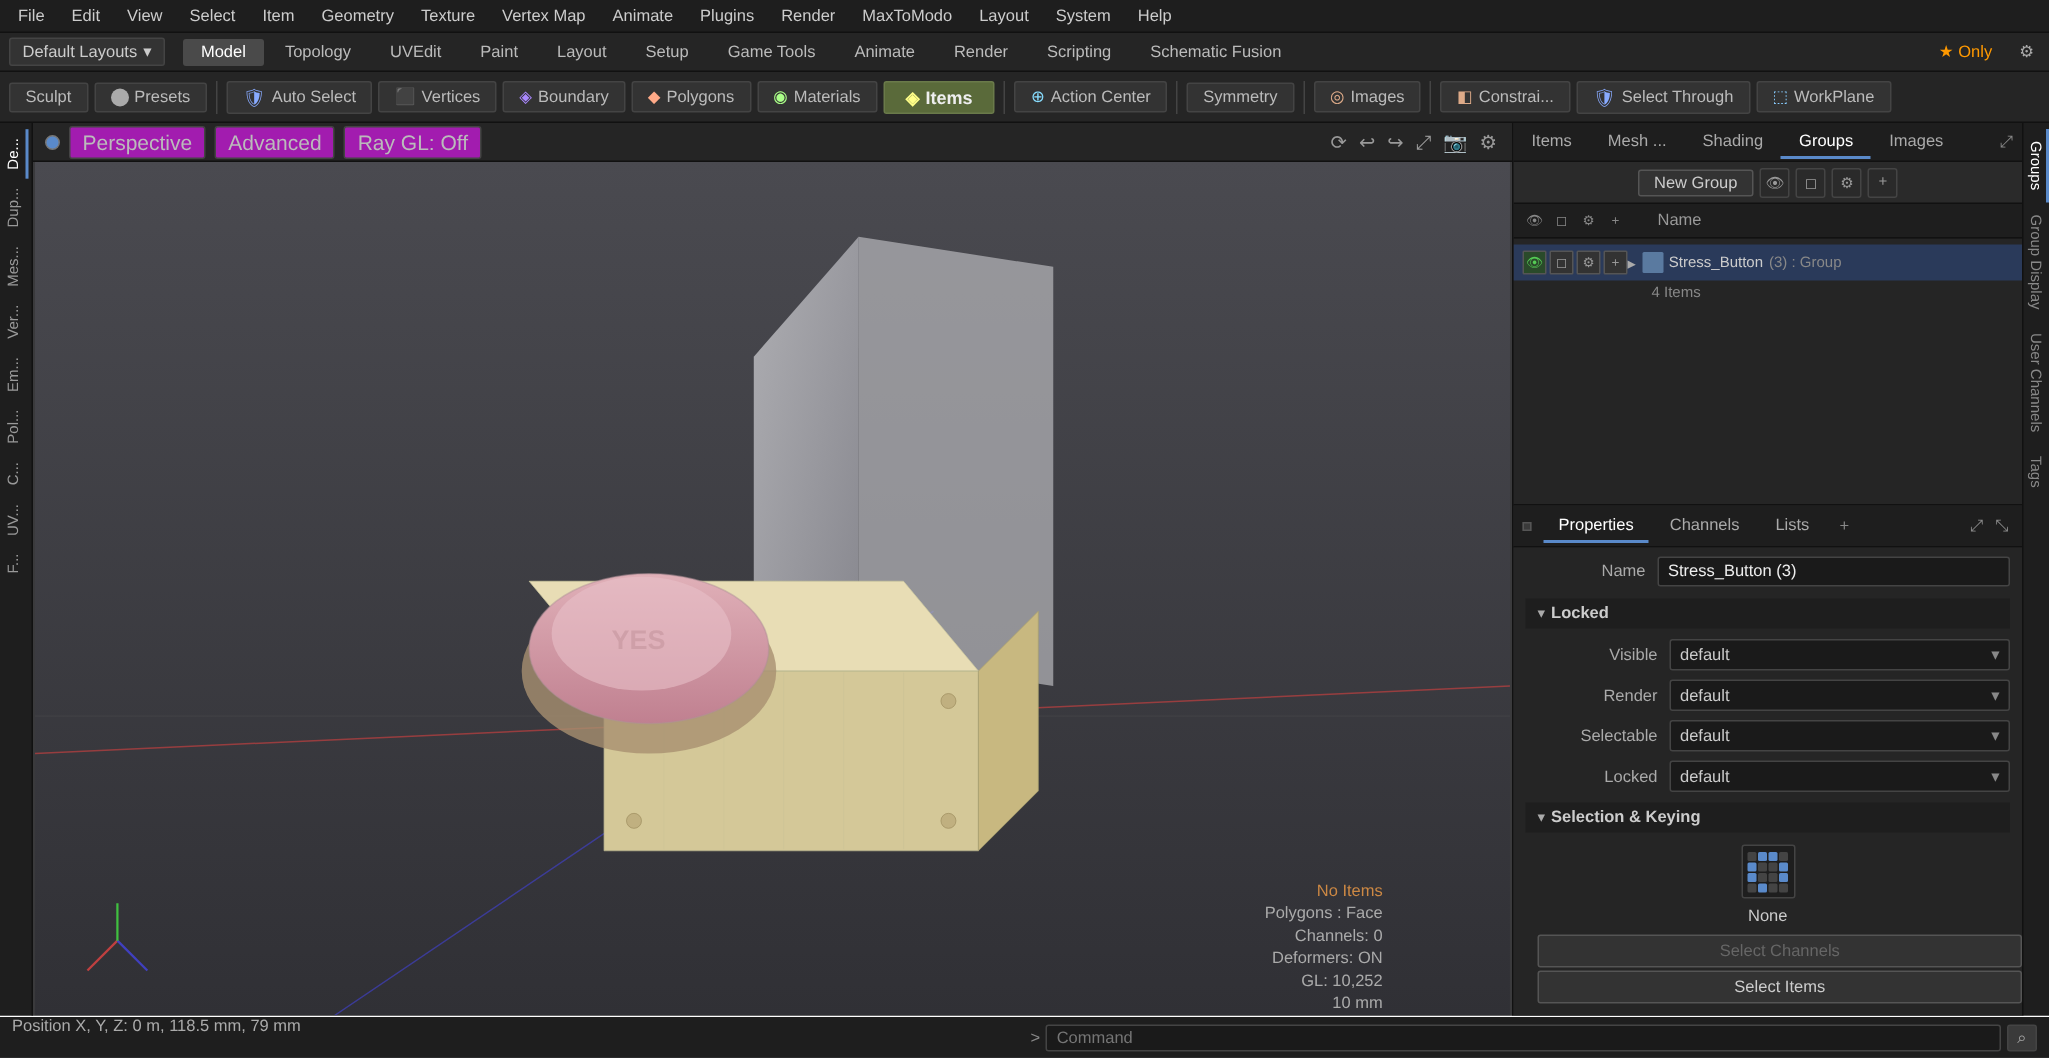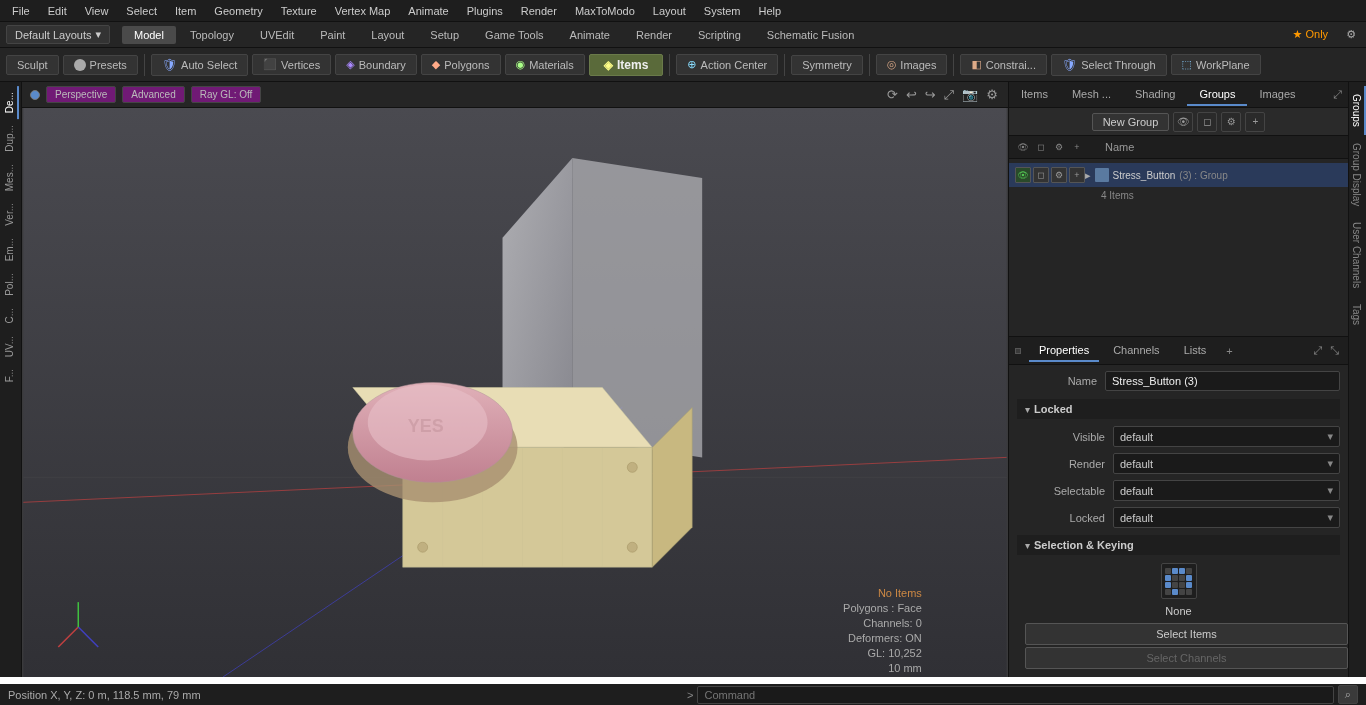--- a/index.html
+++ b/index.html
@@ -29,21 +29,21 @@
     #main { display: flex; height: calc(705px - 22px - 26px - 34px - 28px); }
 
     
     #left-tabs { background: #1e1e1e; width: 22px; border-right: 1px solid #111; display: flex; flex-direction: column; align-items: center; padding-top: 4px; }
     .left-tab { writing-mode: vertical-lr; transform: rotate(180deg); color: #999; font-size: 10px; padding: 6px 2px; cursor: pointer; border-left: 2px solid transparent; }
     .left-tab.active { color: #fff; border-left: 2px solid #5a8aca; }
 
     
     #viewport { flex: 1; background: #3a3a3c; position: relative; overflow: hidden; }
     #viewport-top-bar { background: #252525; height: 26px; display: flex; align-items: center; padding: 0 8px; gap: 6px; border-bottom: 1px solid #111; }
-    .vp-btn { background: #701a75; border: 1px solid #444; color: #bbb; padding: 2px 8px; font-size: 10px; cursor: pointer; border-radius: 2px; }
+    .vp-btn { background: #a21caf; border: 1px solid #444; color: #bbb; padding: 2px 8px; font-size: 14px; cursor: pointer; border-radius: 2px; }
     .vp-indicator { width: 10px; height: 10px; border-radius: 50%; background: #555; border: 1px solid #777; cursor: pointer; }
     .vp-indicator.active { background: #5a8aca; }
     .vp-right-icons { margin-left: auto; display: flex; align-items: center; gap: 4px; }
     .vp-icon { color: #999; cursor: pointer; font-size: 13px; padding: 2px; }
 
     
     #viewport-canvas { width: 100%; height: calc(100% - 26px); position: relative; overflow: hidden; }
     #viewport-canvas svg { width: 100%; height: 100%; }
 
     
@@ -105,21 +105,21 @@
     .keying-label { color: #ccc; font-size: 11px; }
     .keying-btn { background: #333; border: 1px solid #555; color: #ccc; padding: 4px 12px; font-size: 11px; cursor: pointer; border-radius: 2px; width: 100%; text-align: center; margin: 2px 8px; display: block; }
     .keying-btn.disabled { color: #666; }
 
     
     #right-vtabs { width: 18px; background: #1e1e1e; border-left: 1px solid #111; display: flex; flex-direction: column; align-items: center; padding: 4px 0; }
     .rv-tab { writing-mode: vertical-lr; color: #888; font-size: 10px; padding: 8px 2px; cursor: pointer; border-right: 2px solid transparent; }
     .rv-tab.active { color: #fff; border-right: 2px solid #5a8aca; }
 
     
-    #bottom-bar { height: 28px; background: #1e1e1e; display: flex; align-items: center; padding: 0 8px; border-top: 7px solid #ffffff; gap: 8px; }
+    #bottom-bar { height: 28px; background: #1e1e1e; display: flex; padding: 0 8px; border-top: 1px solid #ffffff; gap: 8px; }
     .bottom-pos { color: #aaa; font-size: 11px; flex: 1; }
     .bottom-cmd-area { display: flex; align-items: center; gap: 4px; flex: 1; }
     .cmd-arrow { color: #888; font-size: 11px; cursor: pointer; }
     .cmd-input { flex: 1; background: #1a1a1a; border: 1px solid #444; color: #ccc; padding: 2px 6px; font-size: 11px; border-radius: 2px; }
     .cmd-search { background: #3a3a3a; border: 1px solid #444; color: #aaa; padding: 2px 6px; font-size: 11px; border-radius: 2px; cursor: pointer; }
   </style>
 </head>
 <body>
 
 <div id="menu-bar">
@@ -472,23 +472,23 @@
               <div class="keying-dot"></div>
               <div class="keying-dot off"></div>
               <div class="keying-dot"></div>
               <div class="keying-dot off"></div>
               <div class="keying-dot off"></div>
             </div>
           </div>
           <span class="keying-label">None</span>
         </div>
 
+        <button class="keying-btn disabled">Select Channels</button>
+
         <button class="keying-btn">Select Items</button>
-
-        <button class="keying-btn disabled">Select Channels</button>
       </div>
     </div>
   </div>
 
   <div id="right-vtabs">
     <span class="rv-tab active">Groups</span>
     <span class="rv-tab">Group Display</span>
     <span class="rv-tab">User Channels</span>
     <span class="rv-tab">Tags</span>
   </div>

